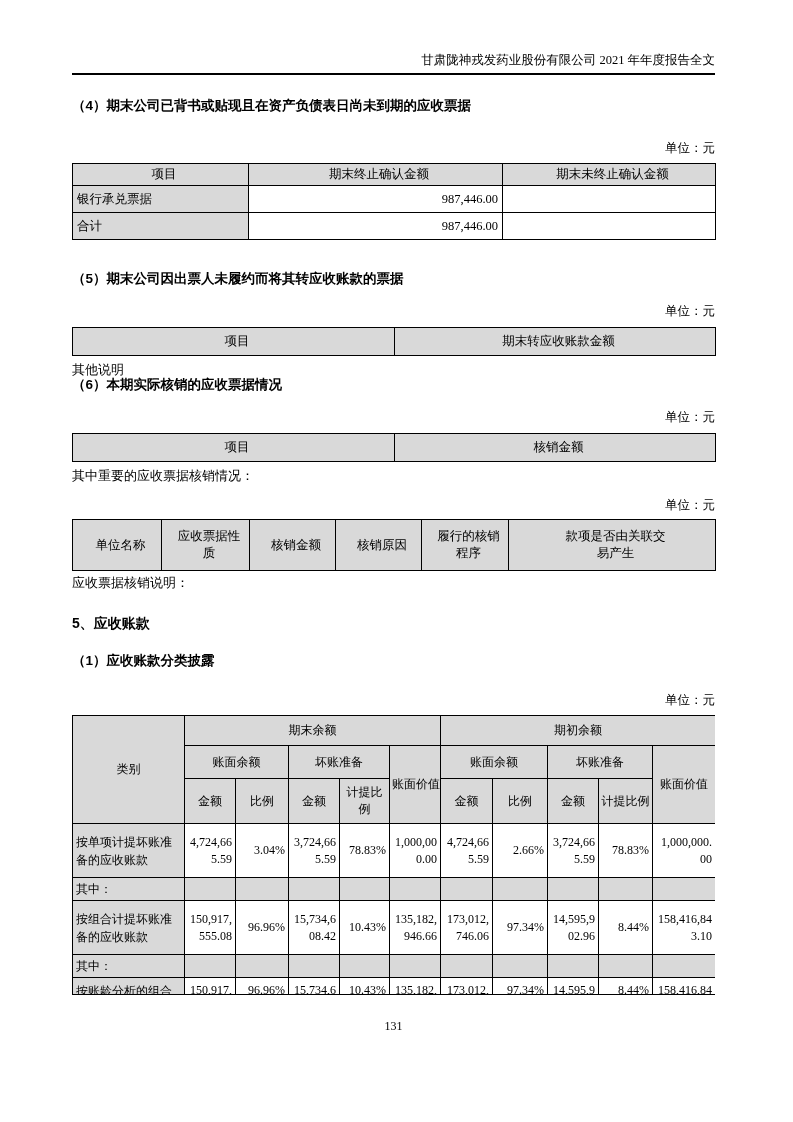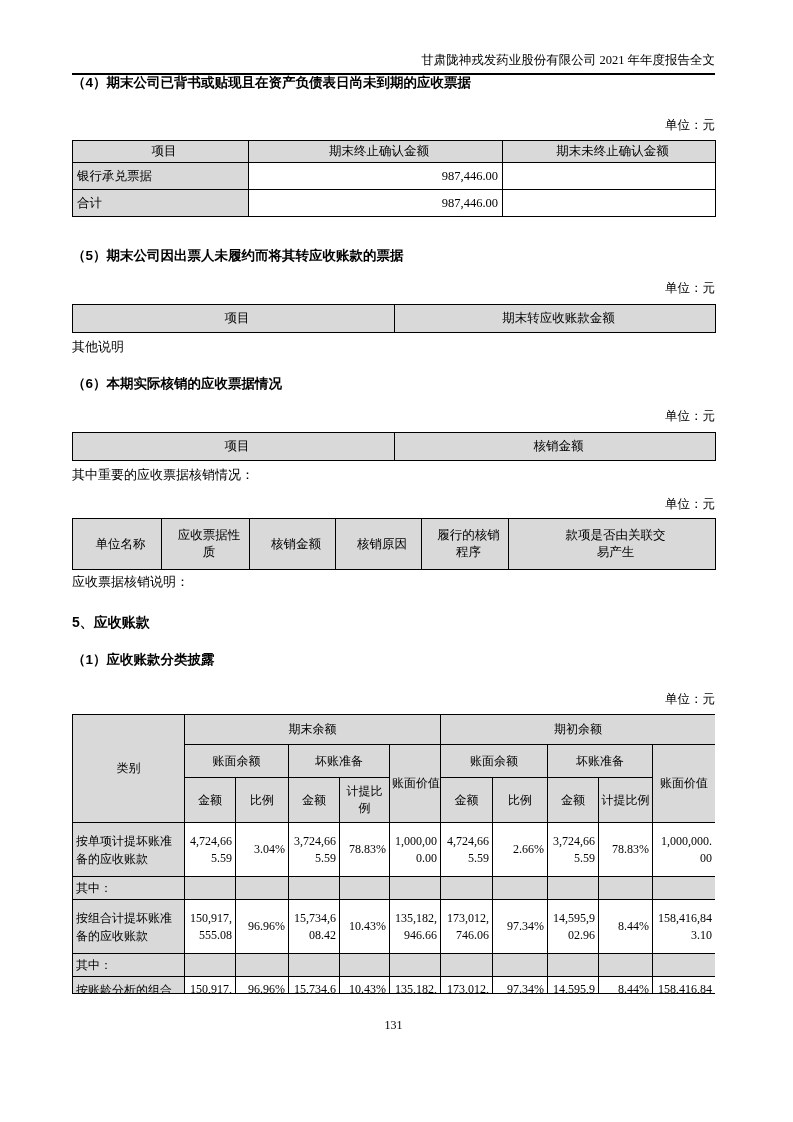--- a/index.html
+++ b/index.html
@@ -14,23 +14,23 @@
 
   .doc-header {
     text-align:right; font-size:12.5px; line-height:16px;
     padding-bottom:5px; border-bottom:2px solid #000;
   }
 
   .h-bold {
     font-family:"Liberation Sans","DejaVu Sans",sans-serif;
     font-weight:bold; font-size:13.5px; line-height:15px;
   }
-  .h4 { }
+  .h4 { margin-top:23px; }
   .h5 { margin-top:31px; }
-  .h6 { margin-top:22px; }
+  .h6 { }
   .sec-heading {
     margin-top:25px; font-family:"Liberation Sans","DejaVu Sans",sans-serif;
     font-weight:bold; font-size:14px; line-height:16px;
   }
   .sub-heading { margin-top:22px; font-size:13.5px; line-height:16px;
     font-family:"Liberation Sans","DejaVu Sans",sans-serif; font-weight:bold; }
 
   .unit { text-align:right; font-size:12.5px; line-height:14px; }
   .u1 { margin-top:28px; }
   .u2 { margin-top:18px; }

